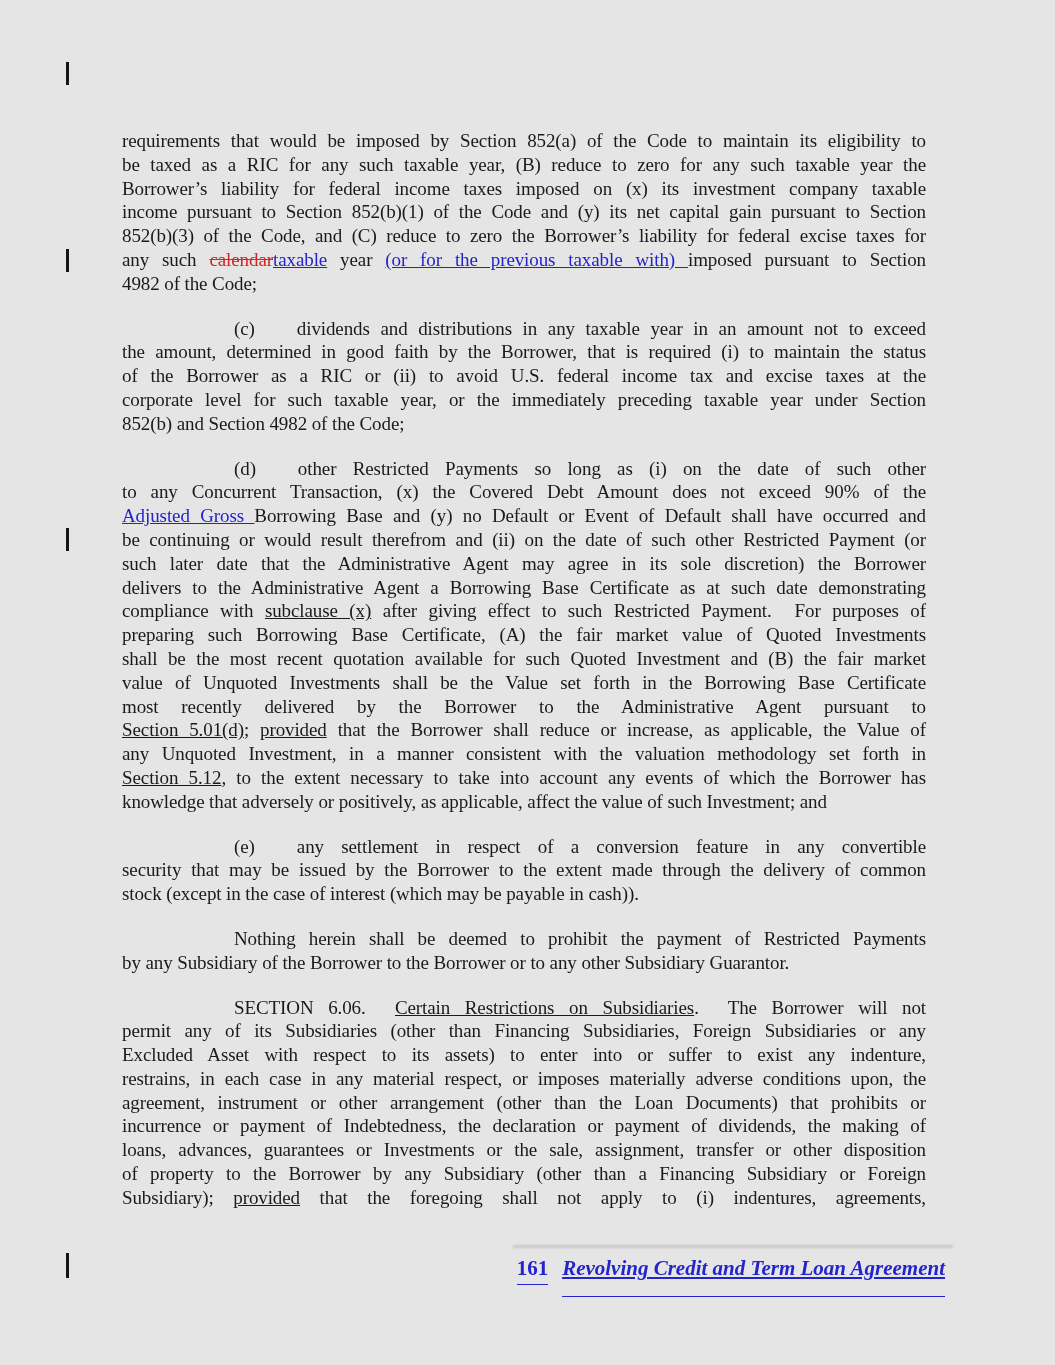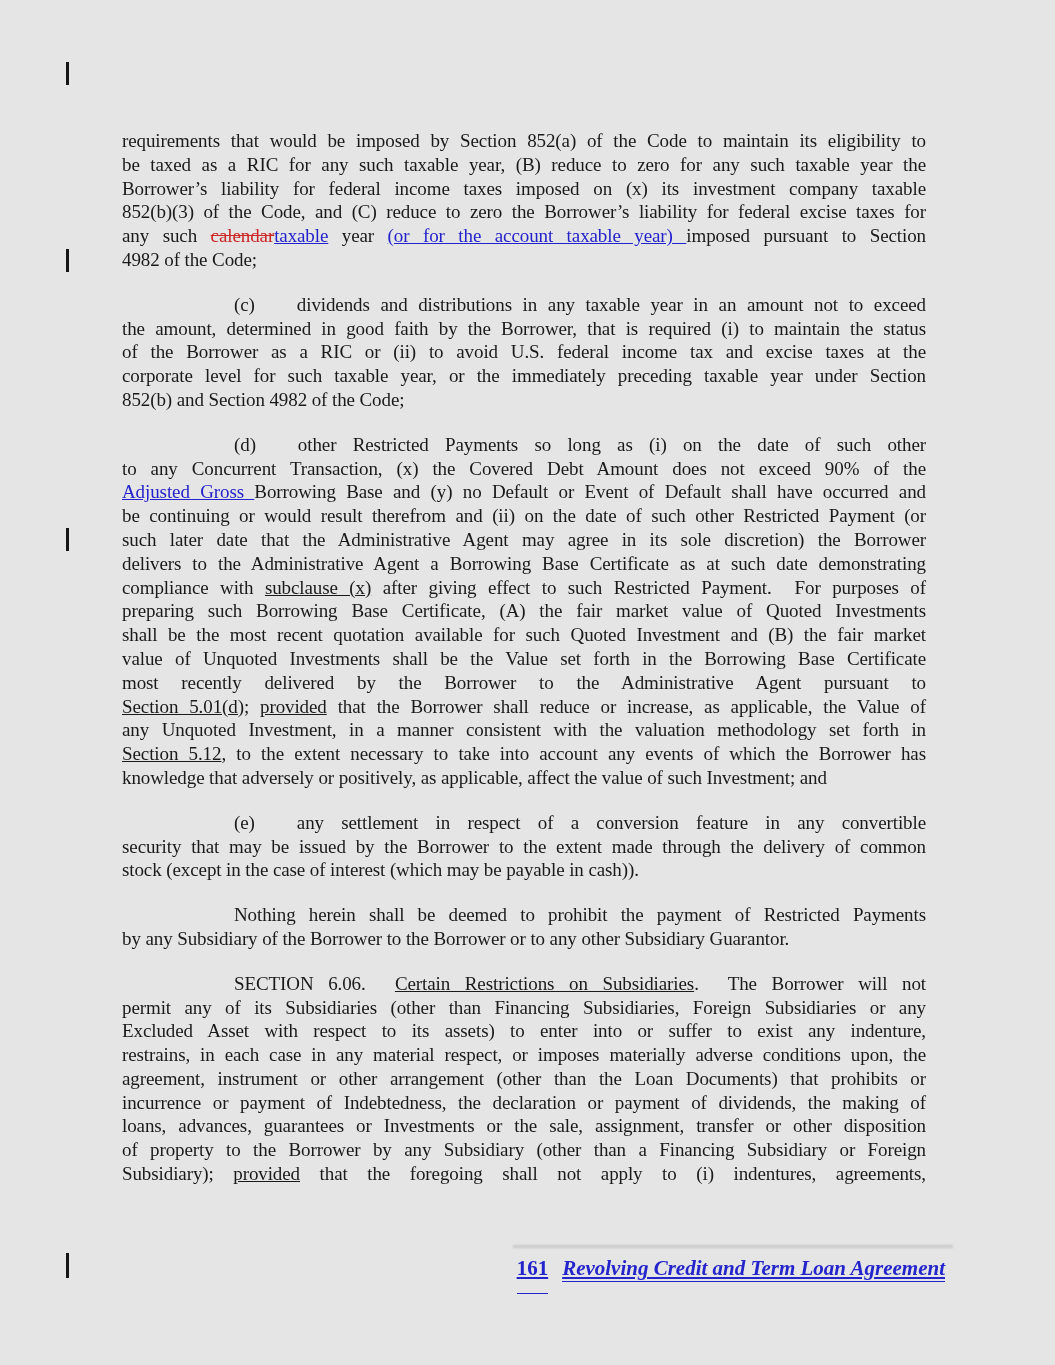--- a/index.html
+++ b/index.html
@@ -48,30 +48,29 @@
   }
   .footer {
     position: absolute;
     top: 1256px; right: 110px;
     font-size: 21px;
     font-weight: bold;
     color: var(--footer, #2323cc);
     white-space: nowrap;
   }
   .footer .pg {
-    text-decoration: underline;
     border-bottom: 1.5px solid currentColor;
-    padding-bottom: 13px;
+    padding-bottom: 4px;
     margin-right: 14px;
   }
   .footer .doc-title {
     font-style: italic;
     text-decoration: underline;
     border-bottom: 1.5px solid currentColor;
-    padding-bottom: 1px;
+    padding-bottom: 16px;
   }
   .footer-artifact {
     position: absolute;
     left: 513px; top: 1245px;
     width: 440px; height: 3px;
     background: #c9c9c9;
     filter: blur(1.2px);
   }
 </style>
 </head>
@@ -82,22 +81,23 @@
   <div class="change-bar" style="top:62px;height:23px;"></div>
   <div class="change-bar" style="top:249px;height:23px;"></div>
   <div class="change-bar" style="top:528px;height:23px;"></div>
   <div class="change-bar" style="top:1253px;height:25px;"></div>
 
   <div class="doc-body">
       <div class="para">
         <div class="line"><span class="run">requirements that would be imposed by Section 852(a) of the Code to maintain its eligibility to</span></div>
         <div class="line"><span class="run">be taxed as a RIC for any such taxable year, (B) reduce to zero for any such taxable year the</span></div>
         <div class="line"><span class="run">Borrower’s liability for federal income taxes imposed on (x) its investment company taxable</span></div>
+        <div class="line"><span class="run">income pursuant to Section 852(b)(1) of the Code and (y) its net capital gain pursuant to Section</span></div>
         <div class="line"><span class="run">852(b)(3) of the Code, and (C) reduce to zero the Borrower’s liability for federal excise taxes for</span></div>
-        <div class="line"><span class="run">any such </span><span class="run run-del">calendar</span><span class="run run-ins">taxable</span><span class="run"> year </span><span class="run run-ins">(or for the account taxable year) </span><span class="run">imposed pursuant to Section</span></div>
+        <div class="line"><span class="run">any such </span><span class="run run-del">calendar</span><span class="run run-ins">taxable</span><span class="run"> year </span><span class="run run-ins">(or for the previous taxable with) </span><span class="run">imposed pursuant to Section</span></div>
         <div class="line line-last"><span class="run">4982 of the Code;</span></div>
       </div>
       <div class="para">
         <div class="line"><span class="fli"></span><span class="run">(c)</span><span class="tab"></span><span class="run">dividends and distributions in any taxable year in an amount not to exceed</span></div>
         <div class="line"><span class="run">the amount, determined in good faith by the Borrower, that is required (i) to maintain the status</span></div>
         <div class="line"><span class="run">of the Borrower as a RIC or (ii) to avoid U.S. federal income tax and excise taxes at the</span></div>
         <div class="line"><span class="run">corporate level for such taxable year, or the immediately preceding taxable year under Section</span></div>
         <div class="line line-last"><span class="run">852(b) and Section 4982 of the Code;</span></div>
       </div>
       <div class="para">

